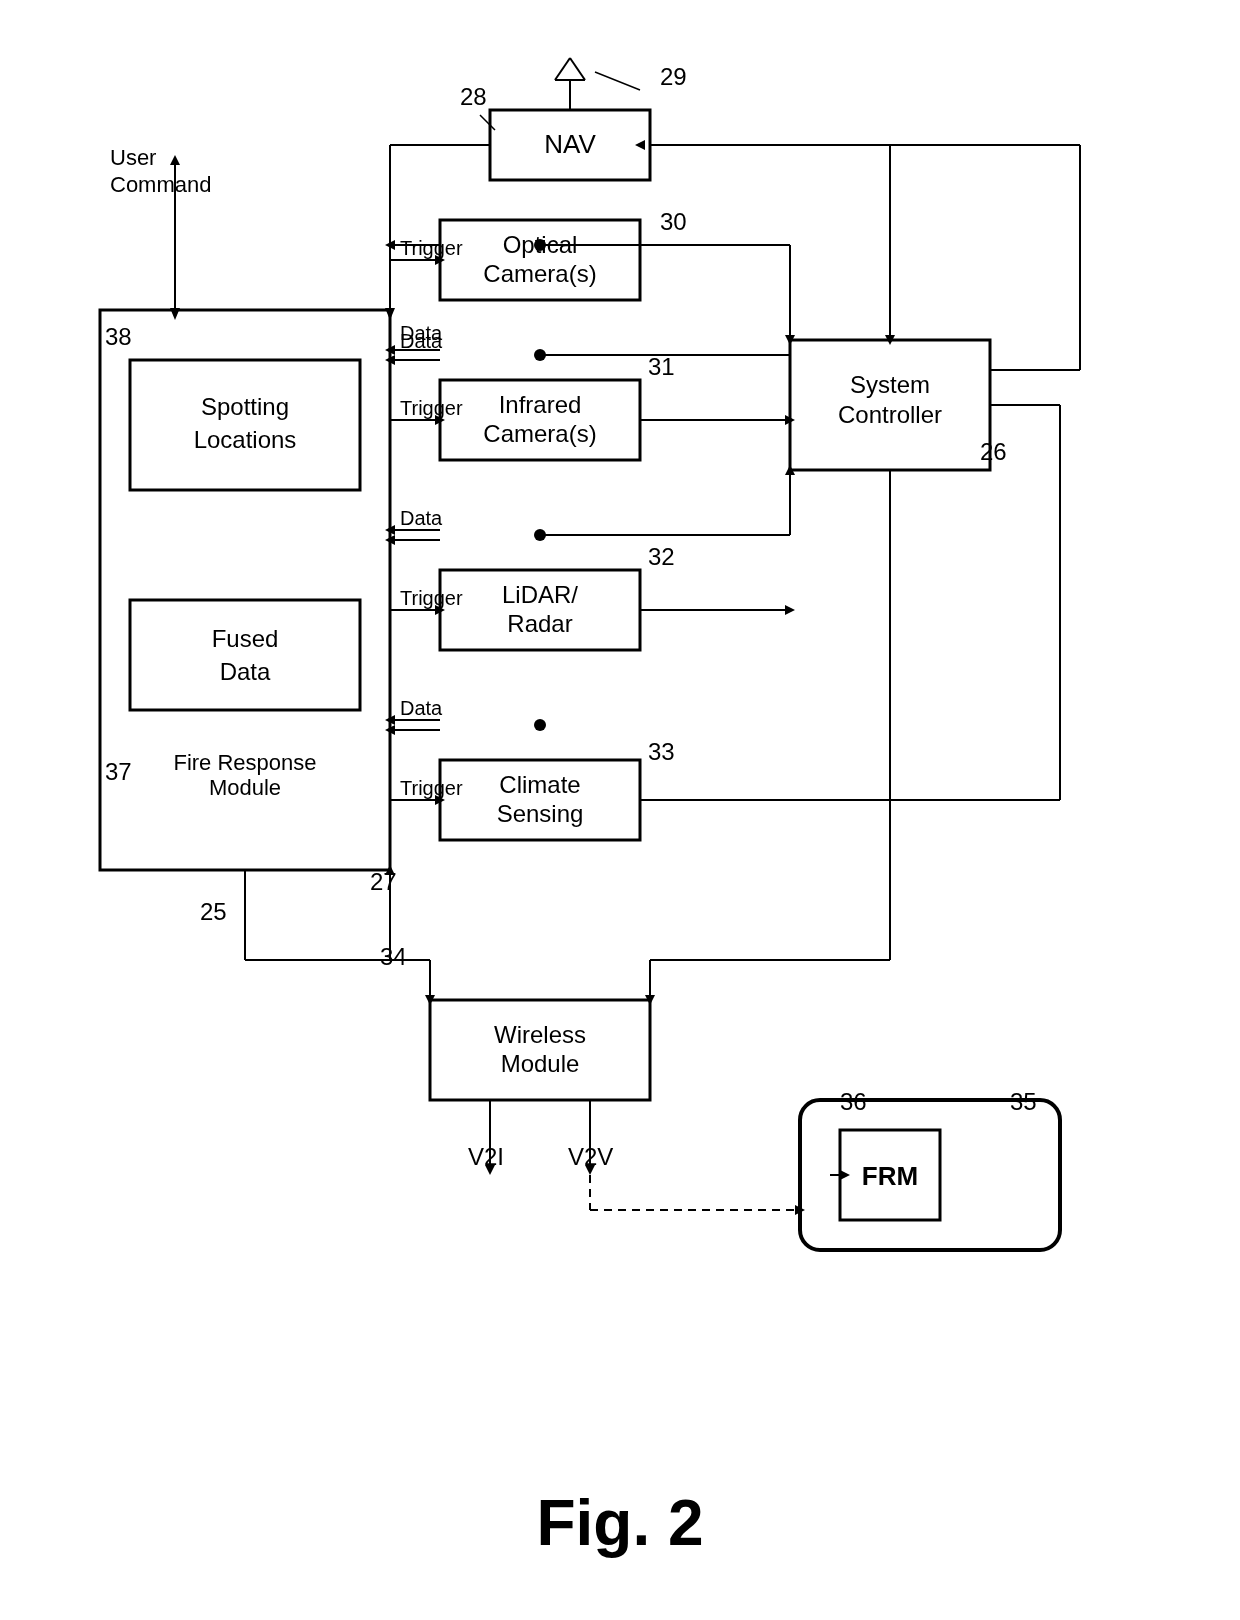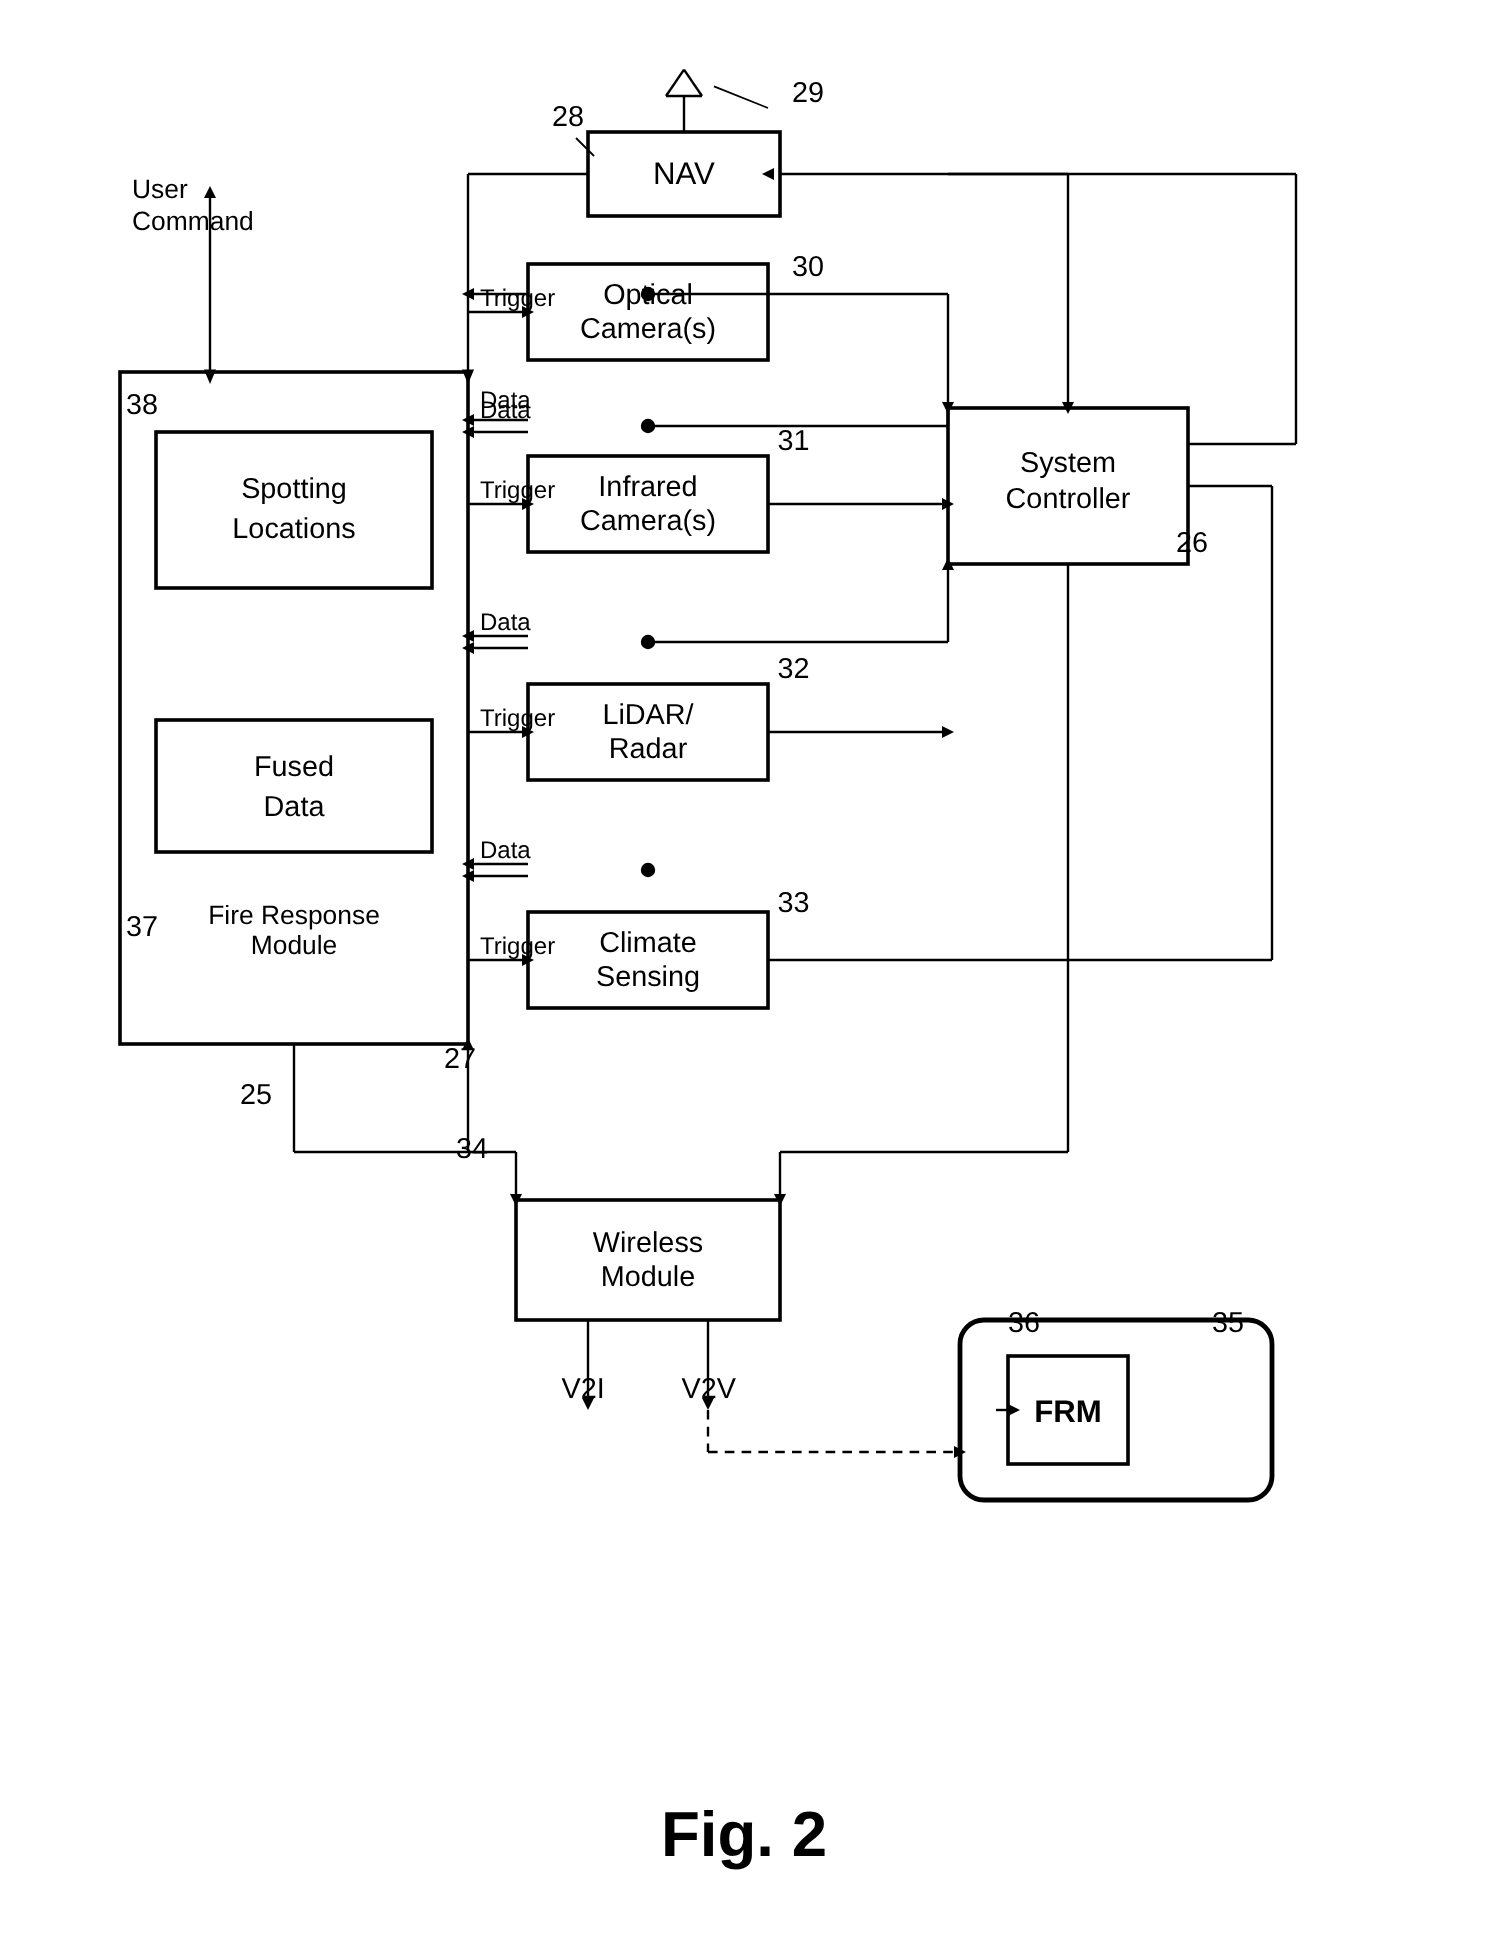--- a/index.html
+++ b/index.html
@@ -21,21 +21,21 @@
       top: 0;
       left: 0;
       width: 1240px;
       height: 1620px;
     }
     .fig-label {
       position: absolute;
       bottom: 60px;
       left: 50%;
       transform: translateX(-50%);
-      font-size: 53px;
+      font-size: 64px;
       font-weight: bold;
       font-family: 'Arial', sans-serif;
       color: #000;
     }
   </style>
 </head>
 <body>
 
 <div class="diagram-container">
   <svg viewBox="0 0 1240 1620" xmlns="http://www.w3.org/2000/svg">

